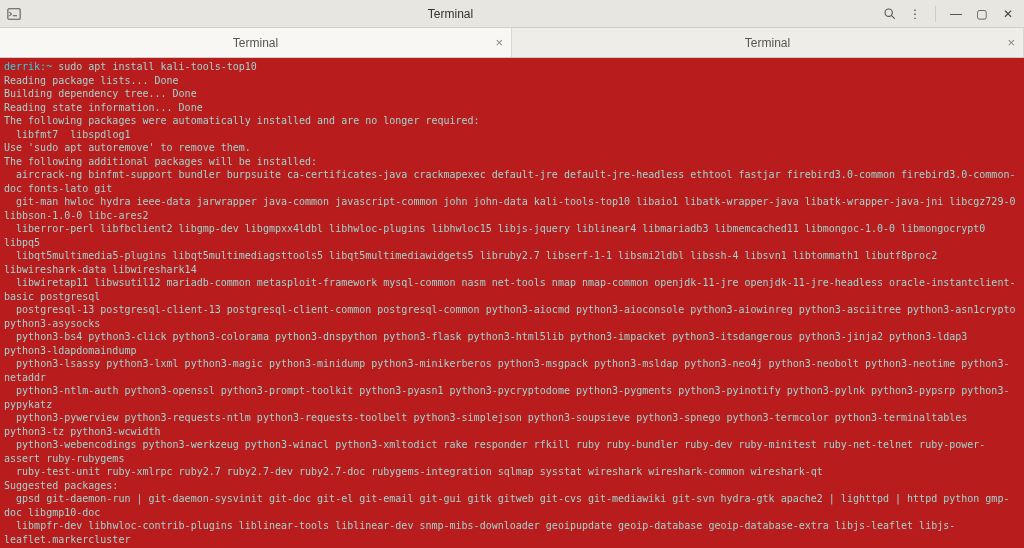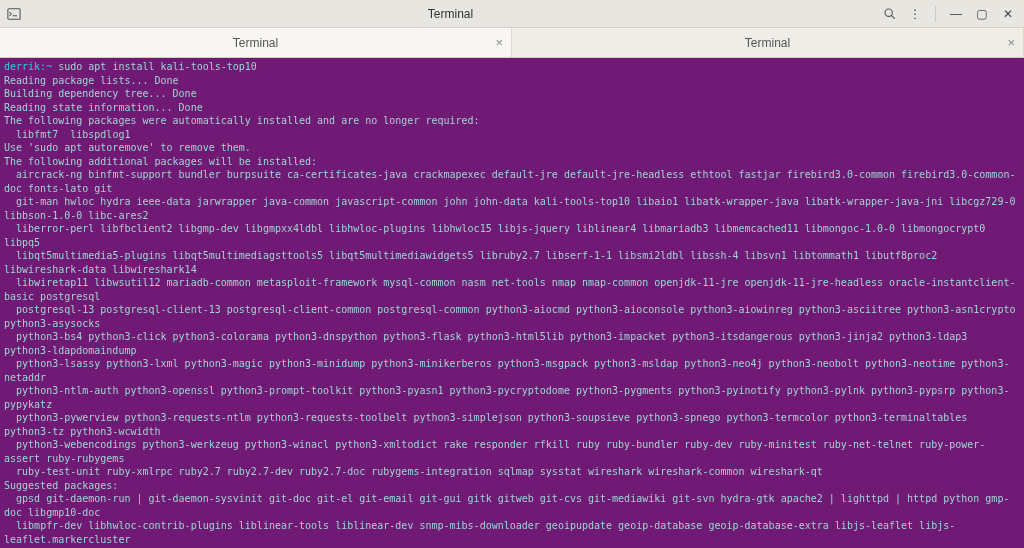--- a/index.html
+++ b/index.html
@@ -21,21 +21,21 @@
     height: 30px; background: #efede8; display: flex; border-bottom: 1px solid #d0cec8;
   }
   .tab {
     flex: 1; display: flex; align-items: center; justify-content: center;
     font-size: 12px; color: #555; position: relative; border-right: 1px solid #dad8d2;
   }
   .tab .close { position: absolute; right: 8px; font-size: 13px; color: #888; }
   .tab.active { background: #f8f7f3; }
 
   .terminal {
-    flex: 1; background: #701a75; color: #9fd4d0; font-family: "DejaVu Sans Mono", monospace;
+    flex: 1; background: #b91c1c; color: #9fd4d0; font-family: "DejaVu Sans Mono", monospace;
     font-size: 10px; line-height: 1.35; padding: 2px 4px; overflow: hidden; white-space: pre-wrap;
   }
   .terminal .line { display: block; }
   .prompt-host { color: #2ecfe0; }
 </style>
 </head>
 <body>
 
 <div class="titlebar">
   <span class="icon">

